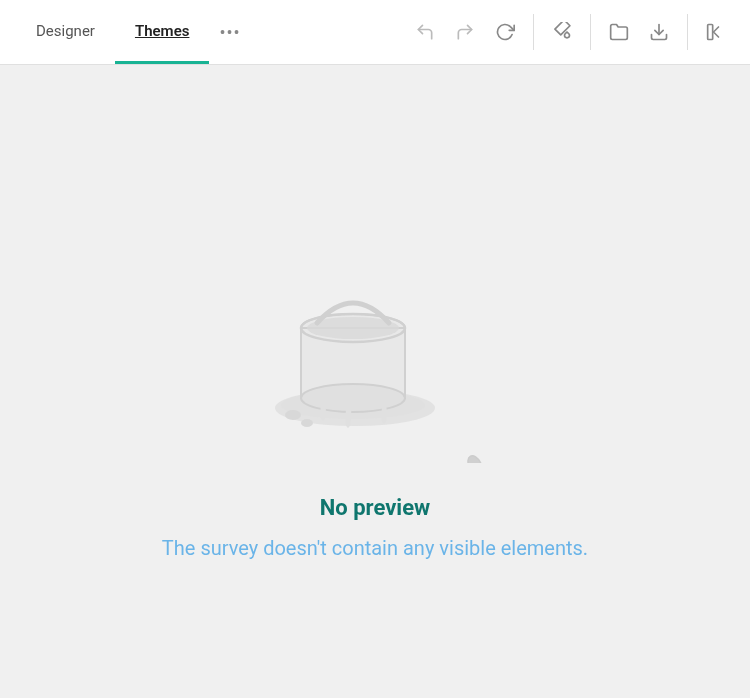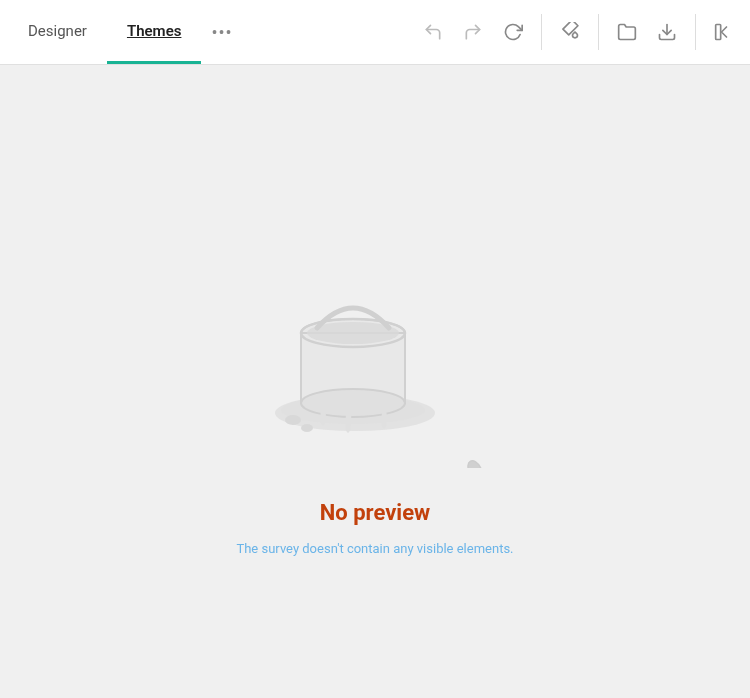--- a/index.html
+++ b/index.html
@@ -15,21 +15,21 @@
       height: 698px;
       overflow: hidden;
     }
 
     .header {
       background: #ffffff;
       height: 65px;
       display: flex;
       align-items: center;
       border-bottom: 1px solid #e0e0e0;
-      padding: 0 8px;
+      padding: 0 16px;
       gap: 0;
     }
 
     .tab-group {
       display: flex;
       align-items: center;
       height: 100%;
       gap: 0;
     }
 
@@ -115,26 +115,26 @@
       width: 280px;
       height: 260px;
       display: flex;
       align-items: center;
       justify-content: center;
     }
 
     .no-preview-title {
       font-size: 22px;
       font-weight: 700;
-      color: #c2410c;
+      color: #0f766e;
       margin-top: 16px;
     }
 
     .no-preview-subtitle {
-      font-size: 13px;
+      font-size: 20px;
       color: #6ab4e8;
     }
 
     
     .illustration svg {
       width: 280px;
       height: 260px;
     }
   </style>
 </head>

